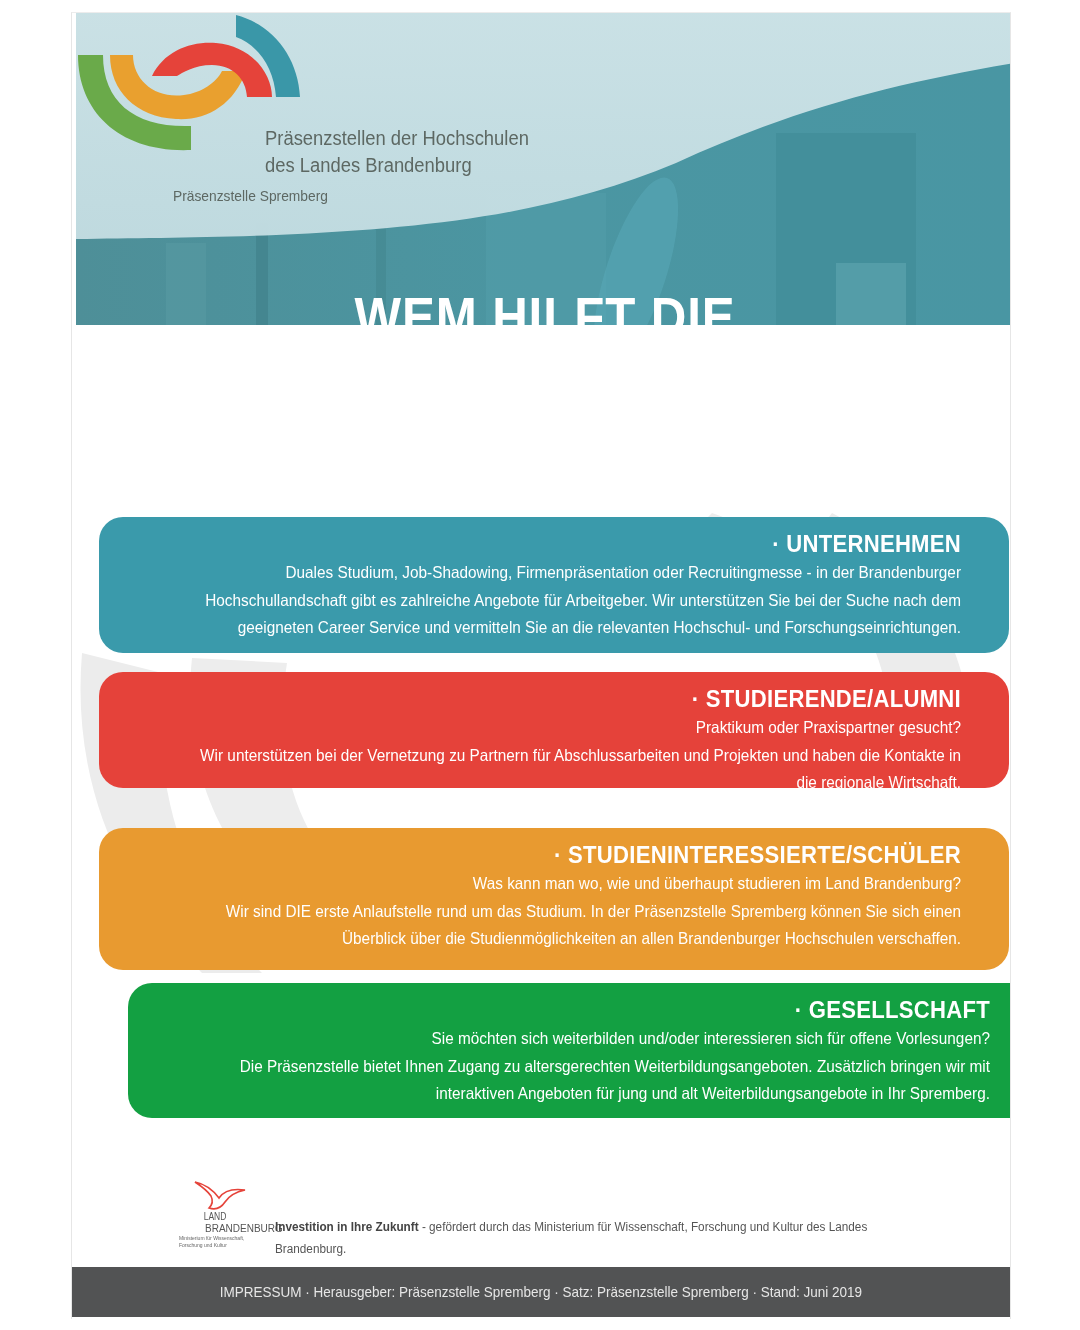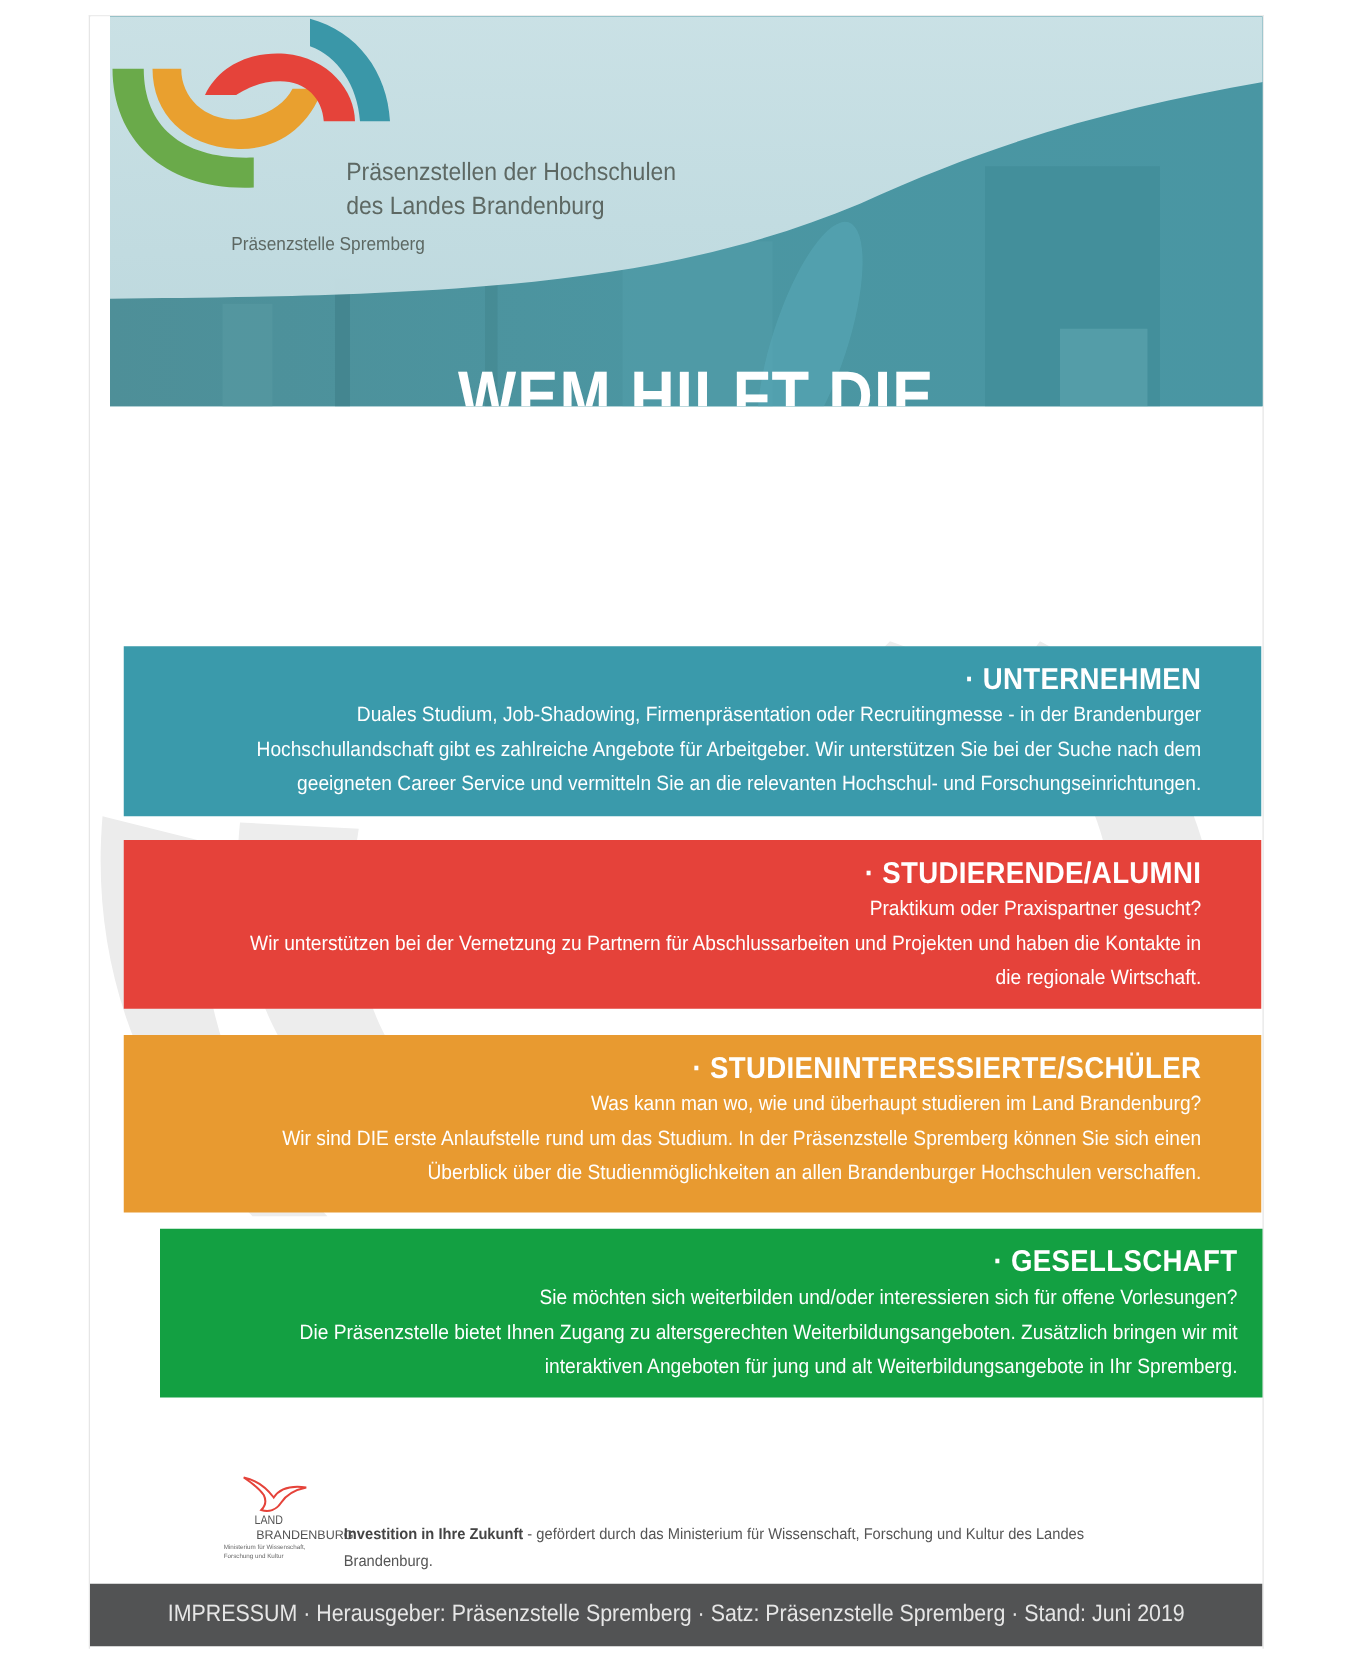--- a/index.html
+++ b/index.html
@@ -4,65 +4,65 @@
   <style>
     html, body { margin: 0; padding: 0; background: #ffffff; }
     body { width: 1080px; height: 1330px; position: relative; overflow: hidden;
            font-family: "Liberation Sans", sans-serif; }
 
     .page { position: absolute; left: 71px; top: 12px; width: 938px; height: 1306px;
             background: #ffffff; border-left: 1px solid #e6e6e6; border-right: 1px solid #e6e6e6;
             border-top: 1px solid #ececec; overflow: hidden; }
 
     
-    .hero { position: absolute; left: 16px; top: 0; width: 938px; height: 312px; overflow: hidden;
+    .hero { position: absolute; left: 4px; top: 0; width: 938px; height: 312px; overflow: hidden;
             background: #4a97a4; text-decoration: underline; }
     .hero-photo { position: absolute; inset: 0; }
     .hero svg { position: absolute; left: 0; top: 0; }
     .hero-title { position: absolute; left: 0; top: 268px; width: 938px; text-align: center;
                   color: #ffffff; font-weight: bold; font-size: 56px; line-height: 72px;
                   letter-spacing: 1px; transform: scaleX(0.88); transform-origin: center; }
     .hero-title span { display: block; }
 
     .logo { position: absolute; left: 24px; top: 26px; }
     .logo-text { position: absolute; left: 189px; top: 112px; color: #5d6863; font-size: 20px;
                  line-height: 27px; transform: scaleX(0.92); transform-origin: left; }
     .logo-sub { position: absolute; left: 97px; top: 174px; color: #5d6863; font-size: 15px;
                 transform: scaleX(0.92); transform-origin: left; }
 
     
     .watermark { position: absolute; left: 0; top: 440px; }
 
     
     .card { position: absolute; left: 27px; width: 910px; color: #ffffff; text-align: right;
-            box-sizing: border-box; padding: 12px 48px 0 20px; }
+            box-sizing: border-box; padding: 12px 48px 0 20px; border-radius: 24px; }
     .card h2 { margin: 0; font-size: 24px; font-weight: bold; line-height: 30px; letter-spacing: 0.3px;
                transform: scaleX(0.92); transform-origin: right; }
     .card p { margin: 0; font-size: 16.5px; line-height: 27.5px;
               transform: scaleX(0.93); transform-origin: right; }
     .card p span { display: block; }
 
     .card-unternehmen { top: 504px; height: 136px; background: #3a9aab; }
-    .card-studierende { top: 659px; height: 135px; background: #e5423a; }
+    .card-studierende { top: 659px; height: 116px; background: #e5423a; }
     .card-studieninteressierte { top: 815px; height: 142px; background: #e89a30; }
     .card-gesellschaft { top: 970px; height: 135px; background: #13a042; margin-left: 29px; }
 
     
     .funding-logo { position: absolute; left: 95px; top: 1163px; width: 96px; height: 80px; }
     .funding-logo .land { position: absolute; left: 18px; top: 36px; font-size: 10px; color: #555; line-height: 10px;
                           text-align: center; width: 60px; transform: scaleX(0.85); }
     .funding-logo .brandenburg { position: absolute; left: 12px; top: 47px; font-size: 10px; color: #555; padding-left: 26px; }
     .funding-logo .ministry { position: absolute; left: 12px; top: 59px; font-size: 5px; color: #666; line-height: 7px; }
 
     .funding-text { position: absolute; left: 203px; top: 1203px; width: 640px; font-size: 12.5px;
                     line-height: 22px; color: #555; transform: scaleX(0.94); transform-origin: left; }
     .funding-text b { color: #444; }
 
     .impressum { position: absolute; left: 0; top: 1254px; width: 938px; height: 50px;
-                 background: #525354; color: #e6e6e6; font-size: 19px; text-align: center;
+                 background: #525354; color: #e6e6e6; font-size: 15px; text-align: center;
                  line-height: 50px; }
     .impressum span { display: inline-block; transform: scaleX(0.9); }
   </style>
 </head>
 <body>
 
 <div class="page">
 
   <div class="hero">
     <svg class="hero-photo" width="938" height="439" viewBox="0 0 938 439">

